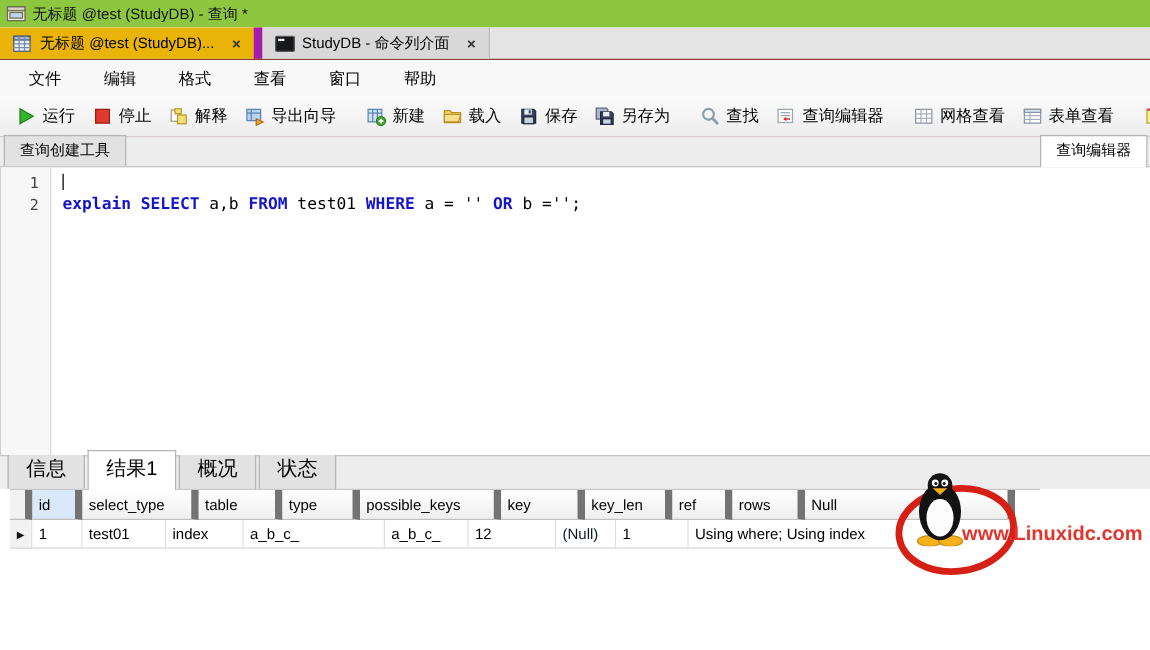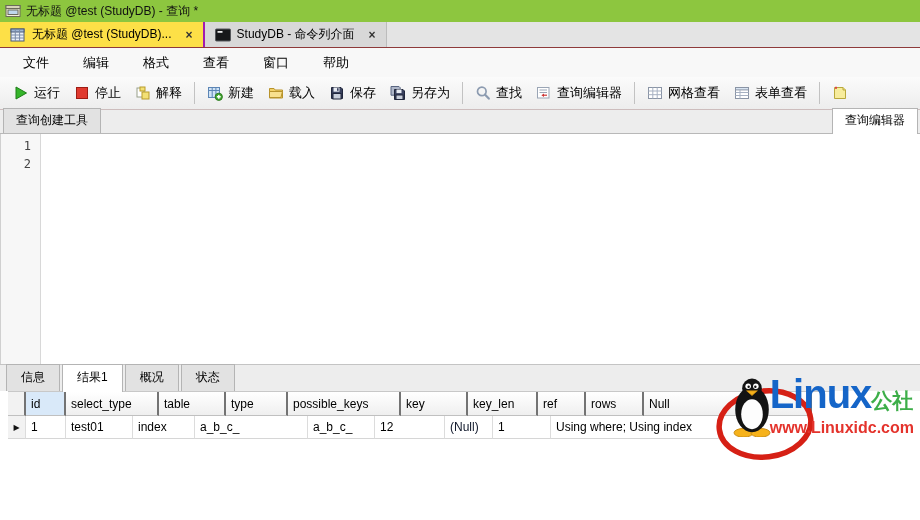--- a/index.html
+++ b/index.html
@@ -6,21 +6,21 @@
   html,body { width:920px; height:520px; overflow:hidden; }
   body { font-family:"Liberation Sans", sans-serif; background:#fff; position:relative; font-size:13px; color:#000; }
   .window { width:920px; height:438px; display:flex; flex-direction:column; position:relative; }
 
   
   .titlebar { height:22px; background:#8dc63f; display:flex; align-items:center; padding-left:5px; gap:5px; font-size:12px; color:#111; flex:0 0 auto; }
 
   
   .doctabs { height:26px; background:#e4e4e4; display:flex; align-items:stretch; border-bottom:1px solid #8e3a3a; flex:0 0 auto; }
   .doctab { display:flex; align-items:center; gap:6px; padding:0 10px; font-size:12px; background:#d8d8d8; border-right:1px solid #bcbcbc; cursor:default; }
-  .doctab.active { background:#fde047; border-right:2px solid #a21caf; }
+  .doctab.active { background:#eab308; border-right:7px solid #a21caf; }
   .doctab .close { font-size:12px; font-weight:bold; color:#333; margin-left:8px; }
 
   
   .menubar { height:29px; background:#f8f8f8; display:flex; align-items:center; padding-left:6px; flex:0 0 auto; }
   .menuitem { padding:5px 17px; font-size:13px; }
 
   
   .toolbar { height:33px; background:linear-gradient(#fbfbfb,#ededed); border-bottom:1px solid #cdbdbd; display:flex; align-items:center; padding-left:6px; white-space:nowrap; overflow:hidden; flex:0 0 auto; }
   .tbtn { display:flex; align-items:center; gap:5px; padding:3px 7px; font-size:13px; }
   .tsep { width:1px; height:22px; background:#c2c2c2; margin:0 5px; }
@@ -36,28 +36,28 @@
   .gutter { position:absolute; left:0; top:0; bottom:0; width:40px; background:#f7f7f7; border-right:1px solid #d8d8d8; padding-top:3px; }
   .ln { height:18px; line-height:18px; text-align:right; padding-right:9px; color:#444; font-size:12px; }
   .code { position:absolute; left:41px; top:3px; right:0; }
   .codeline { height:18px; line-height:18px; padding-left:8px; white-space:pre; }
   .kw { color:#1414c8; font-weight:bold; }
   .tx { color:#000; }
   .caret { display:inline-block; width:1px; height:13px; background:#000; vertical-align:middle; }
 
   
   .resulttabs { height:27px; background:#ededed; border-top:1px solid #c4c4c4; display:flex; align-items:flex-end; padding-left:6px; flex:0 0 auto; }
-  .rtab { padding:4px 14px 5px; font-size:12px; background:#e2e2e2; border:1px solid #b4b4b4; border-bottom:none; margin-right:2px; }
+  .rtab { padding:4px 14px 5px; font-size:16px; background:#e2e2e2; border:1px solid #b4b4b4; border-bottom:none; margin-right:2px; }
   .rtab.active { background:#fff; font-weight:normal; position:relative; top:1px; padding-bottom:6px; }
 
   
   .grid { margin-left:8px; flex:0 0 auto; font-size:12px; border-top:1px solid #c8c8c8; width:824px; }
   .grow { display:flex; }
   .gcell { border-right:1px solid #dcdcdc; border-bottom:1px solid #d6d6d6; padding:0 5px; display:flex; align-items:center; overflow:hidden; white-space:nowrap; }
-  .ghead .gcell { height:24px; background:linear-gradient(#ffffff,#efefef); border-right:2px solid #737373; border-bottom:1px solid #c0c0c0; }
+  .ghead .gcell { height:24px; background:linear-gradient(#ffffff,#efefef); border-right:6px solid #737373; border-bottom:1px solid #c0c0c0; }
   .ghead .gcell.hl { background:#d9e9f9; }
   .gdata .gcell { height:23px; background:#fff; }
   .gcell.gut { width:18px; background:#f2f2f2; justify-content:center; padding:0; font-size:8px; color:#111; }
   .muted { color:#0f172a; }
 
   .bottomspace { flex:1 1 auto; background:#fff; }
 
   
   .annotation { position:absolute; left:713px; top:385px; pointer-events:none; }
 
@@ -128,20 +128,28 @@
         <span>停止</span>
       </button>
       <button class="tbtn" style="border: none; background: transparent; font: inherit;">
         <svg class="ic" width="16" height="16" viewBox="0 0 16 16">
           <rect x="2" y="3" width="7" height="9" fill="#fff" stroke="#98a08a"></rect>
           <rect x="5" y="2" width="5" height="4" fill="#f3e074" stroke="#b89b2a"></rect>
           <rect x="7" y="7" width="7" height="7" fill="#f3e074" stroke="#b89b2a"></rect>
         </svg>
         <span>解释</span>
       </button>
+      <button class="tbtn" style="border: none; background: transparent; font: inherit;">
+        <svg class="ic" width="16" height="16" viewBox="0 0 16 16">
+          <rect x="1.5" y="2.5" width="11" height="9" fill="#b7d3ee" stroke="#5c85b5"></rect>
+          <path d="M1.5 5.5 h11 M5 2.5 v9" stroke="#5c85b5" fill="none"></path>
+          <path d="M9 10 l5.5 2.6 -5.5 2.6 z" fill="#e8a33d" stroke="#b06e10"></path>
+        </svg>
+        <span>导出向导</span>
+      </button>
       <div class="tsep"></div>
       <button class="tbtn" style="border: none; background: transparent; font: inherit;">
         <svg class="ic" width="16" height="16" viewBox="0 0 16 16">
           <rect x="1.5" y="2.5" width="11" height="10" fill="#cfe3f5" stroke="#5c85b5"></rect>
           <path d="M1.5 5.5 h11 M5.2 2.5 v10 M8.9 2.5 v10" stroke="#5c85b5" fill="none"></path>
           <circle cx="11.8" cy="11.8" r="3.6" fill="#43a832" stroke="#2c7a1f"></circle>
           <path d="M11.8 9.9 v3.8 M9.9 11.8 h3.8" stroke="#fff" stroke-width="1.4"></path>
         </svg>
         <span>新建</span>
       </button>
@@ -215,20 +223,24 @@
 
   <div class="querytabs" id="querytabs">
       <div class="qtab">查询创建工具</div>
       <div class="qtab active">查询编辑器</div>
     </div>
 
   <div class="editor">
     <div class="gutter" id="gutter">
         <div class="ln">1</div>
         <div class="ln">2</div>
+      </div>
+    <div class="code" id="code">
+        <div class="codeline"><span class="caret"></span></div>
+        <div class="codeline"><span class="kw">explain</span><span class="tx"> </span><span class="kw">SELECT</span><span class="tx"> a,b </span><span class="kw">FROM</span><span class="tx"> test01 </span><span class="kw">WHERE</span><span class="tx"> a = '' </span><span class="kw">OR</span><span class="tx"> b ='';</span></div>
       </div>
   </div>
 
   <div class="resulttabs" id="resulttabs">
       <div class="rtab">信息</div>
       <div class="rtab active">结果1</div>
       <div class="rtab">概况</div>
       <div class="rtab">状态</div>
     </div>
 
@@ -273,20 +285,17 @@
       <ellipse cx="20" cy="27" rx="14" ry="19" fill="#131313"></ellipse>
       <circle cx="20" cy="9.5" r="8.2" fill="#131313"></circle>
       <ellipse cx="20" cy="31" rx="9" ry="12.5" fill="#fdfdfd"></ellipse>
       <circle cx="16.8" cy="7.8" r="2.3" fill="#fff"></circle>
       <circle cx="23.2" cy="7.8" r="2.3" fill="#fff"></circle>
       <circle cx="17.2" cy="8.1" r="1" fill="#111"></circle>
       <circle cx="22.8" cy="8.1" r="1" fill="#111"></circle>
       <polygon points="15.5,11.5 24.5,11.5 20,15.5" fill="#f6b21b" stroke="#c88a10" stroke-width="0.6"></polygon>
     </svg>
     <div class="logo-text">
-      <div class="brandline">
-        <span class="brand">Linux</span><span class="suffix">公社</span>
-      </div>
       <div class="url">www.Linuxidc.com</div>
     </div>
   </div>
 
 </div>
 
 </body></html>

